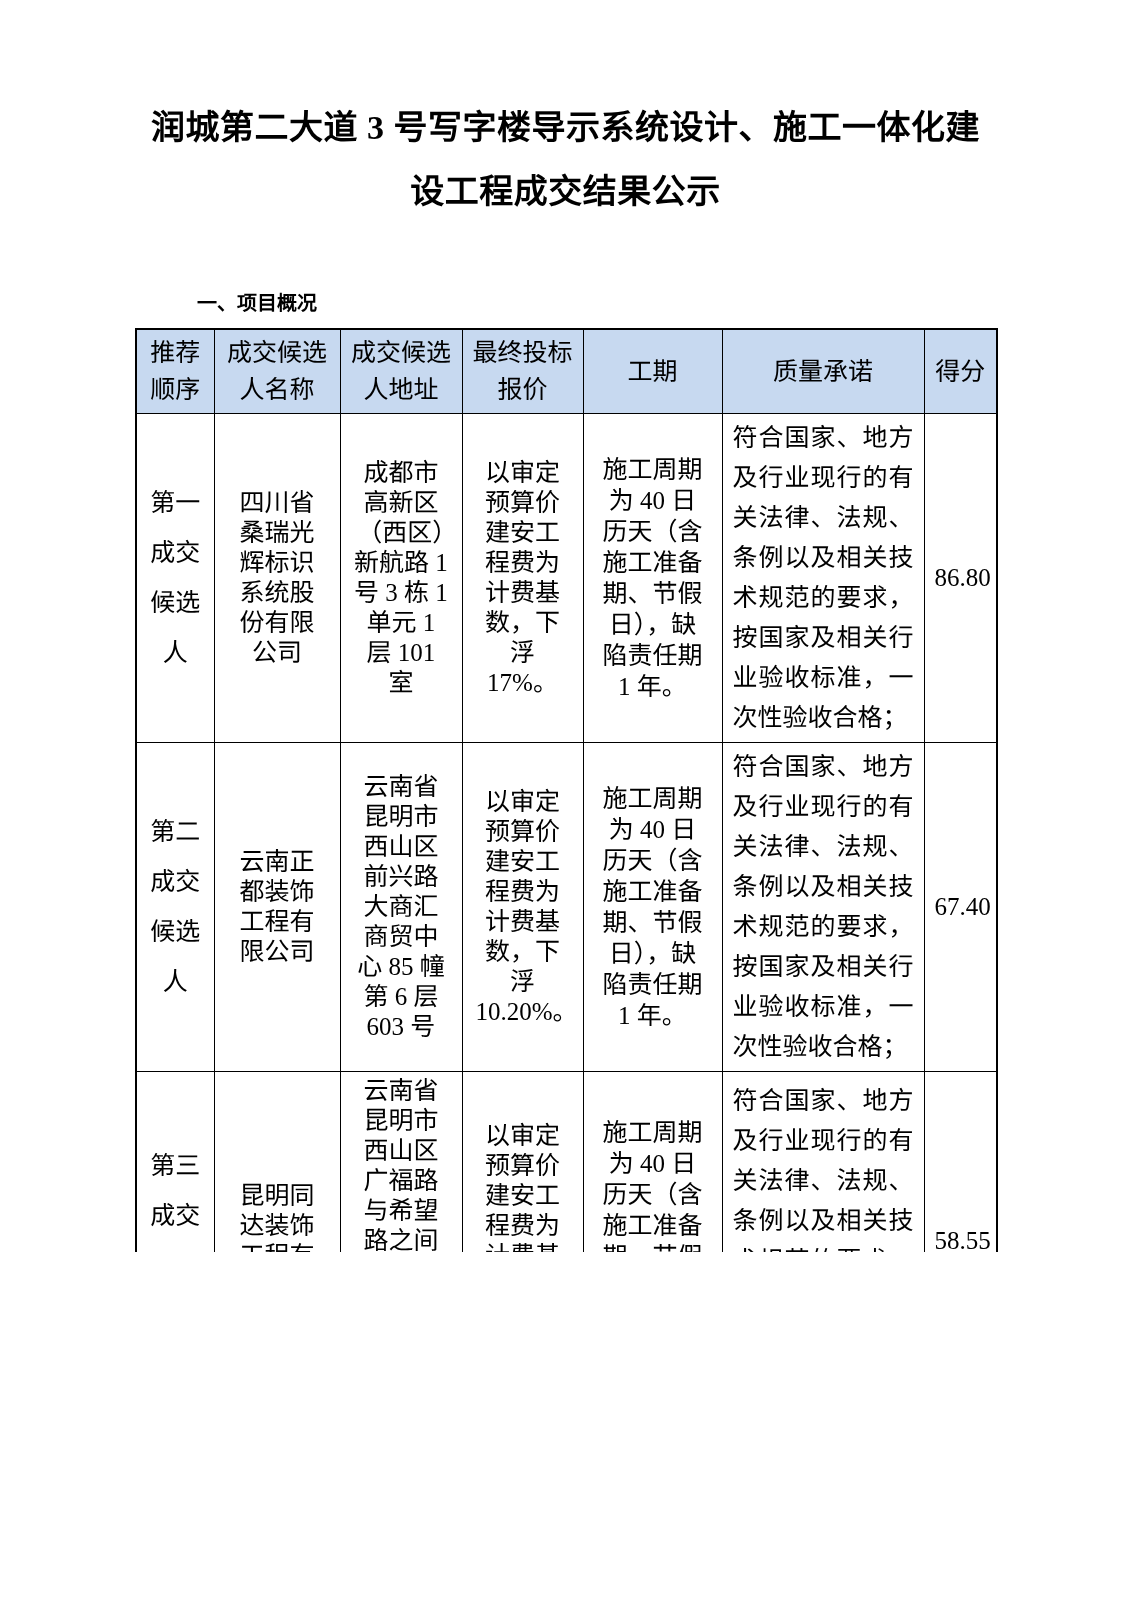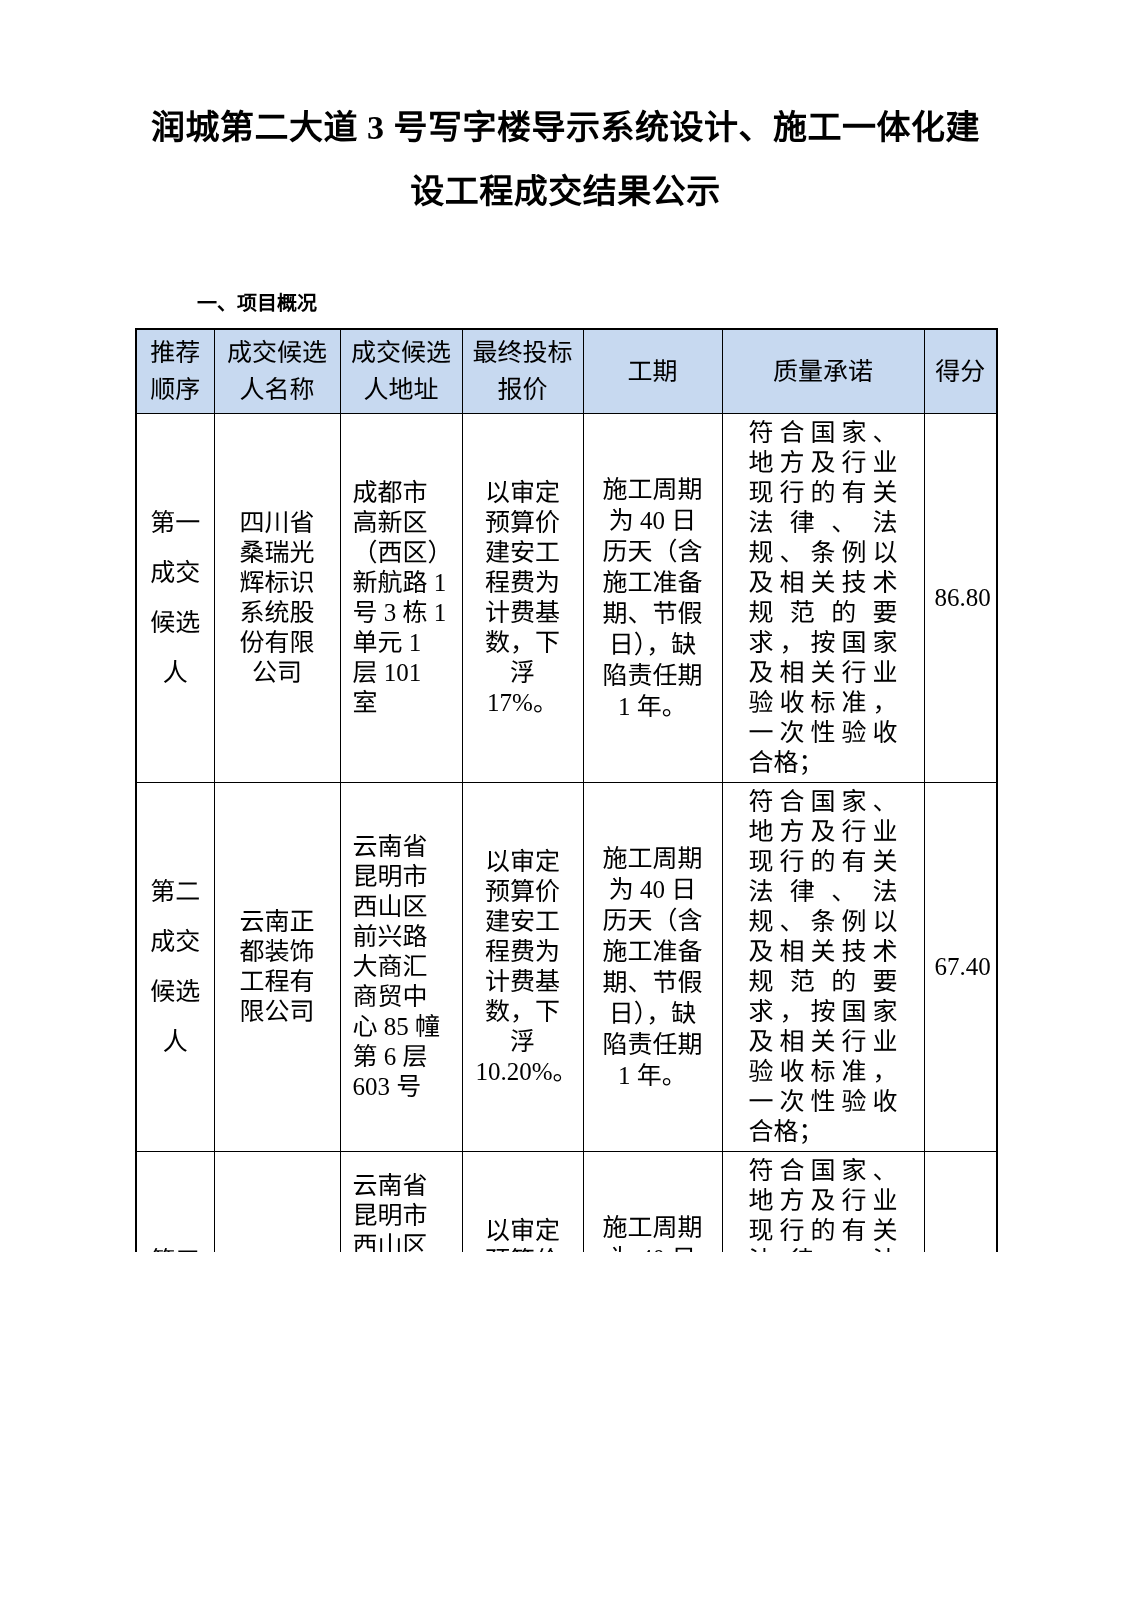--- a/index.html
+++ b/index.html
@@ -73,39 +73,39 @@
     line-height: 50px;
     padding: 4px 4px;
   }
   td.cell-name {
     text-align: center;
     line-height: 30px;
     padding: 4px 24px;
     font-family: Liberation Serif, serif;
   }
   td.cell-address {
-    text-align: left;
+    text-align: center;
     line-height: 30px;
     padding: 4px 12px;
   }
   td.cell-price {
     text-align: center;
     line-height: 30px;
     padding: 16px 13px;
   }
   td.cell-duration {
     text-align: center;
     line-height: 31px;
     padding: 4px 14px;
     margin-top: 36px;
   }
   td.cell-quality {
     text-align: justify;
-    line-height: 30px;
-    padding: 4px 26px;
+    line-height: 40px;
+    padding: 4px 10px;
   }
   td.cell-score {
     text-align: left;
     line-height: 1.4;
   }
 </style>
 </head>
 <body>
 
 <div class="page">

